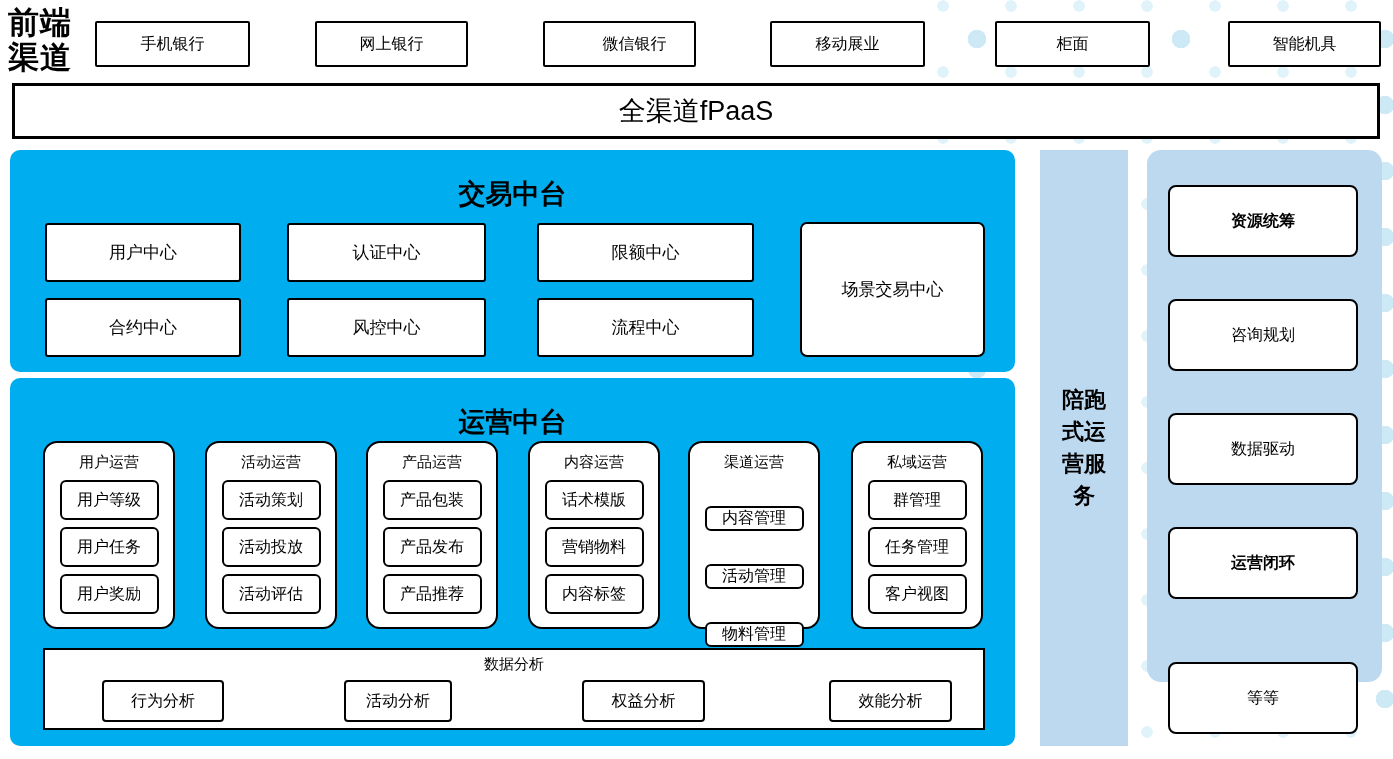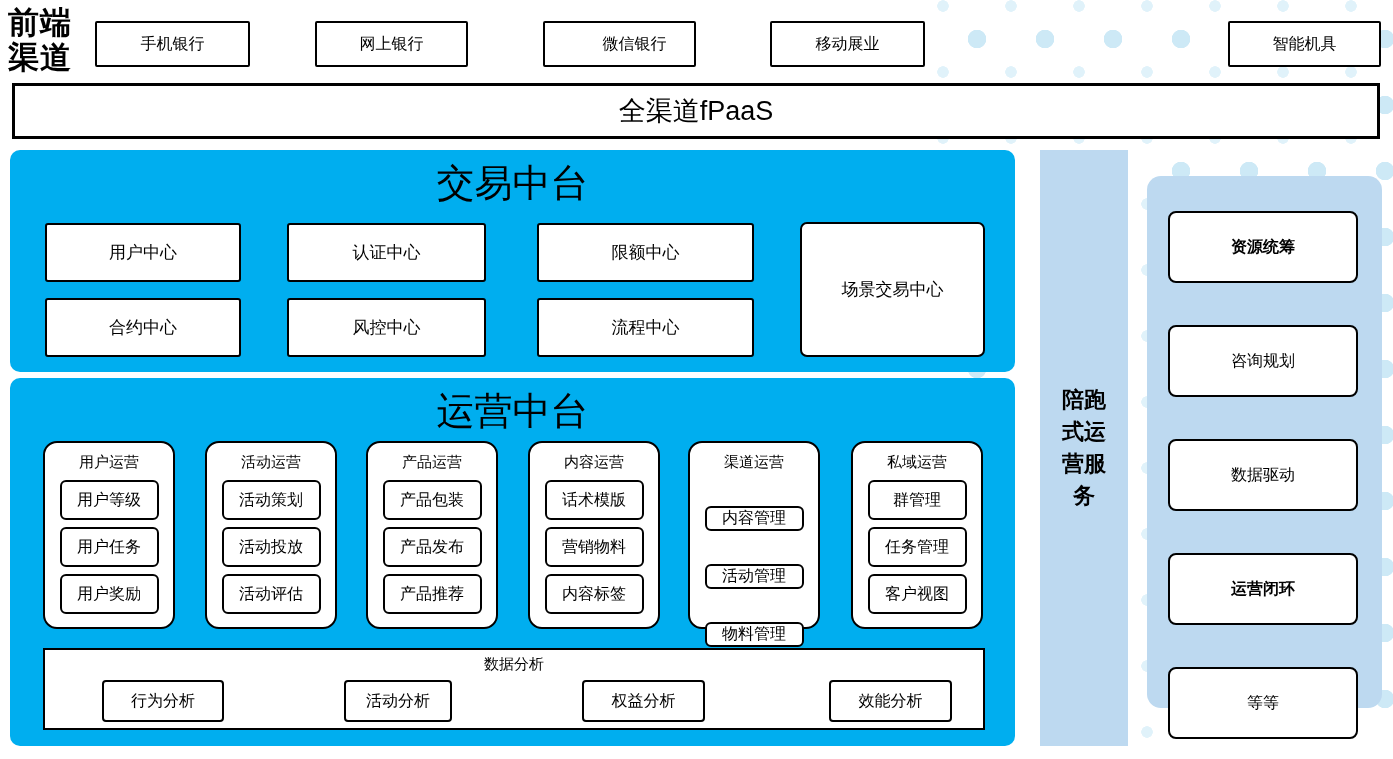--- a/index.html
+++ b/index.html
@@ -34,21 +34,21 @@
   
   .fpaas{
     position:absolute;left:12px;top:83px;width:1368px;height:56px;background:#fff;
     border:3px solid #000;box-sizing:border-box;
     display:flex;align-items:center;justify-content:center;
     font-size:27px;
   }
 
   
   .blue-panel{position:absolute;left:10px;width:1005px;background:#00AEEF;border-radius:10px;}
-  .panel-title{text-align:center;font-size:38px;font-weight:normal;padding-top:8px;}
+  .panel-title{text-align:center;font-size:27px;font-weight:bold;padding-top:26px;}
 
   .wbox{
     position:absolute;background:#fff;border:2px solid #000;border-radius:3px;
     box-sizing:border-box;display:flex;align-items:center;justify-content:center;
     font-size:17px;
   }
   .scene-box{border-radius:7px;}
 
   
   .op-col{
@@ -76,21 +76,21 @@
   }
 
   
   .side-col{
     position:absolute;left:1040px;top:150px;width:88px;height:596px;background:#BDD9F0;
     display:flex;align-items:center;justify-content:center;z-index:2;
   }
   .side-col-text{width:52px;text-align:center;font-size:22px;line-height:1.45;font-weight:600;}
   .right-panel{
     position:absolute;left:1147px;top:150px;width:235px;height:532px;background:#BDD9F0;
-    border-radius:14px;z-index:2;margin-top:26px;
+    border-radius:14px;z-index:2;
   }
   .rp-box{
     position:absolute;left:21px;width:190px;height:72px;background:#fff;
     border:2px solid #000;border-radius:8px;box-sizing:border-box;
     display:flex;align-items:center;justify-content:center;font-size:16px;
   }
 </style>
 </head>
 <body>
 
@@ -98,20 +98,21 @@
 
   <div class="dots"></div>
   <div class="cover" style="left:1015px;top:148px;width:25px;height:611px;"></div>
   <div class="cover" style="left:935px;top:746px;width:458px;height:13px;"></div>
 
   <div class="layer fe-label">前端渠道</div>
   <div class="layer channel" style="left:95px;width:155px;">手机银行</div>
   <div class="layer channel" style="left:315px;width:153px;">网上银行</div>
   <div class="layer channel" style="left:543px;width:153px;padding-left:30px;">微信银行</div>
   <div class="layer channel" style="left:770px;width:155px;">移动展业</div>
+  <div class="layer channel" style="left:995px;width:155px;">柜面</div>
   <div class="layer channel" style="left:1228px;width:153px;">智能机具</div>
 
   <div class="fpaas layer">全渠道fPaaS</div>
 
   <div class="blue-panel layer" style="top:150px;height:222px;">
     <div class="panel-title">交易中台</div>
     <div class="wbox" style="left:35px;top:73px;width:196px;height:59px;">用户中心</div>
     <div class="wbox" style="left:277px;top:73px;width:199px;height:59px;">认证中心</div>
     <div class="wbox" style="left:35px;top:148px;width:196px;height:59px;">合约中心</div>
     <div class="wbox" style="left:527px;top:73px;width:217px;height:59px;">限额中心</div>
@@ -171,16 +172,16 @@
 
   <div class="side-col">
     <div class="side-col-text">陪跑式运营服务</div>
   </div>
 
   <div class="right-panel">
     <div class="rp-box" style="top: 35px; font-weight: bold;">资源统筹</div>
     <div class="rp-box" style="top:149px;">咨询规划</div>
     <div class="rp-box" style="top:263px;">数据驱动</div>
     <div class="rp-box" style="top: 377px; font-weight: bold;">运营闭环</div>
-    <div class="rp-box" style="top:491px;">等等</div>
+    <div class="rp-box" style="top:512px;">等等</div>
   </div>
 
 </div>
 
 </body></html>

